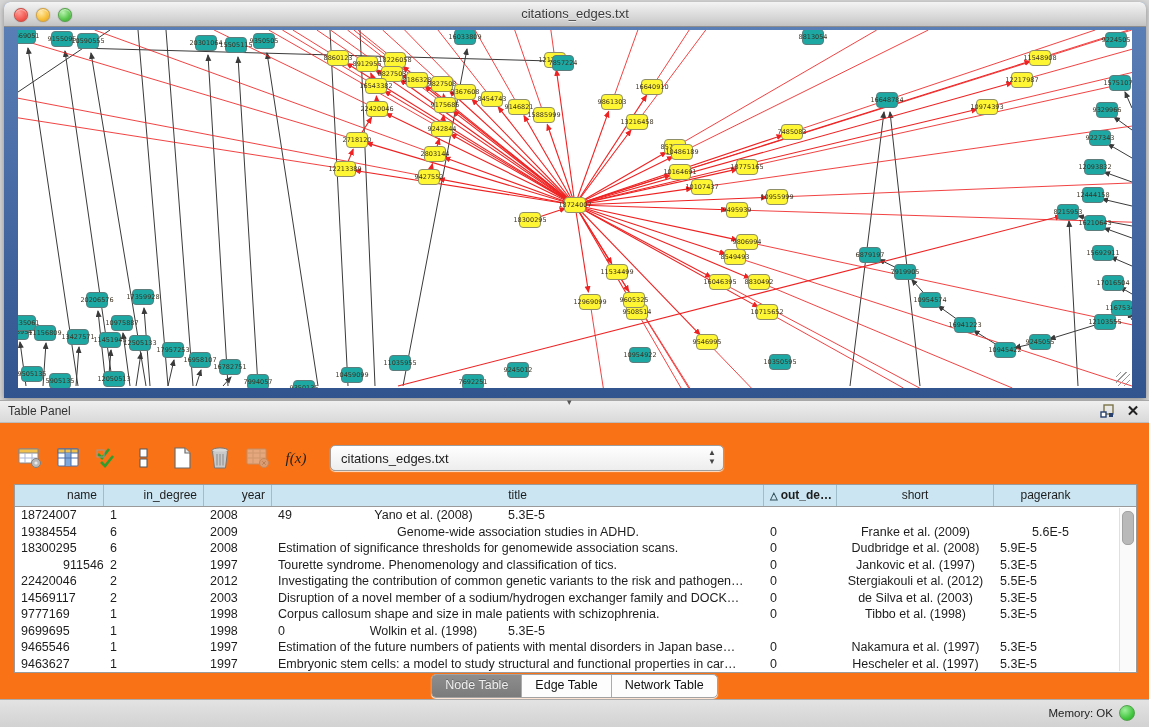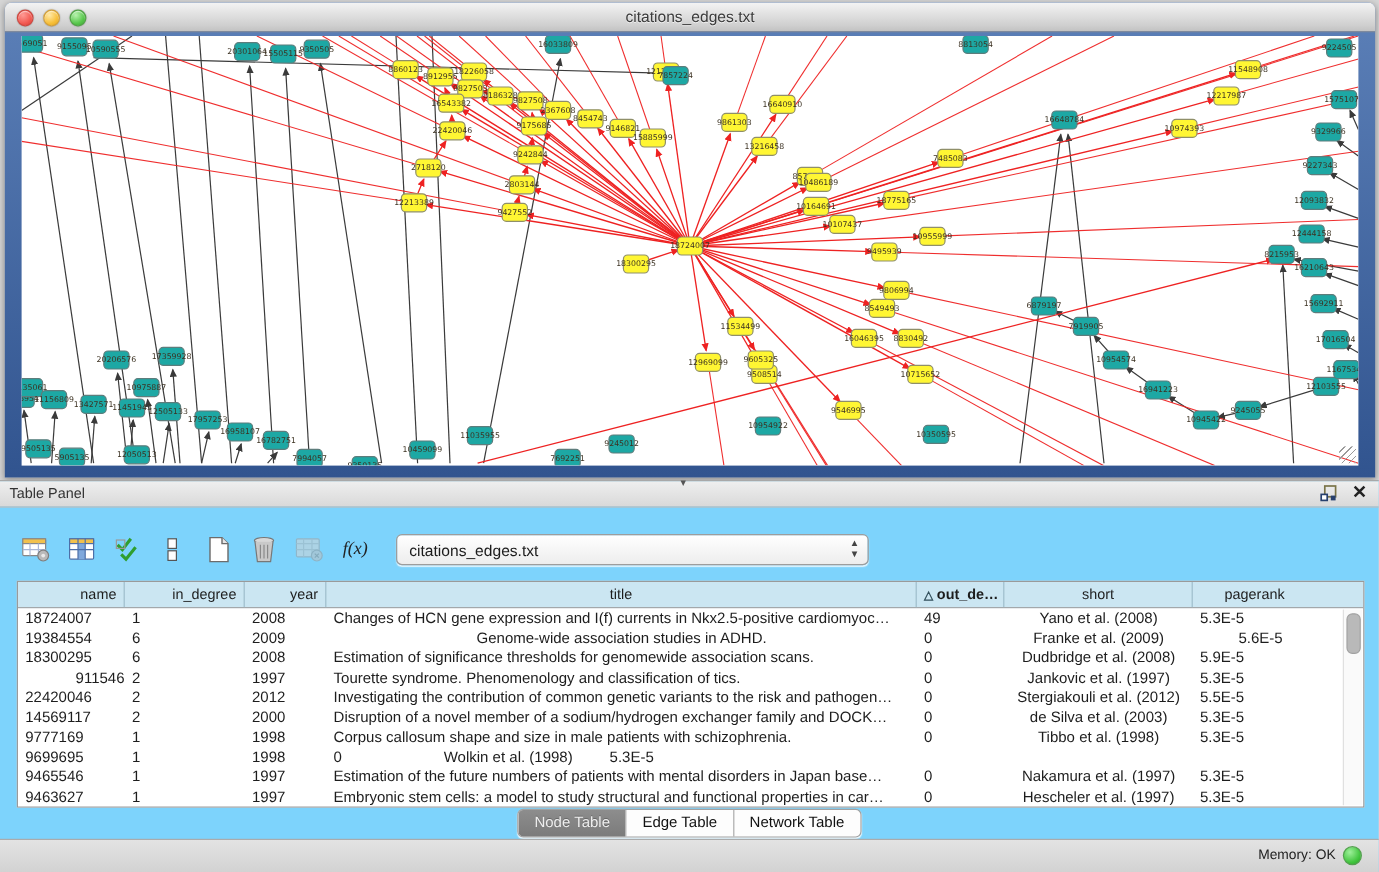--- a/index.html
+++ b/index.html
@@ -25,21 +25,21 @@
 
   
   .ek{stroke:#3a3a3a;stroke-width:1;fill:none;}
   .er{stroke:#ee2222;stroke-width:1.1;fill:none;}
   .erx{stroke:#ee2222;stroke-width:.9;fill:none;opacity:.95;}
   .node-rect-y{fill:#fff633;stroke:#8f8f6a;stroke-width:1;}
   .node-rect-t{fill:#1da8a4;stroke:#5d7d7c;stroke-width:1;}
   .node-label{font-family:"DejaVu Sans",sans-serif;font-size:6.5px;fill:#3c3222;text-anchor:middle;}
 
   
-  .table-panel{position:absolute;left:0;top:400px;width:1149px;height:327px;background:#7dd3fc;}
+  .table-panel{position:absolute;left:0;top:400px;width:1149px;height:327px;background:#f97316;}
   .panel-header{position:relative;height:21px;background:linear-gradient(#efefef,#d9d9d9);border-bottom:1px solid #bdbdbd;border-top:1px solid #a8a8a8;}
   .panel-title{position:absolute;left:8px;top:3px;font-size:12px;color:#333;}
   .splitter-arrow{position:absolute;left:567px;top:-4px;font-size:9px;color:#555;}
   .panel-header-icons{position:absolute;right:8px;top:2px;display:flex;gap:10px;align-items:center;}
   .ph-btn{width:16px;height:16px;display:flex;align-items:center;justify-content:center;cursor:default;}
   .close-x{font-size:15px;font-weight:bold;color:#222;line-height:14px;}
 
   .toolbar{position:absolute;left:14px;top:40px;right:14px;height:36px;display:flex;align-items:center;gap:6px;}
   .tool-btn{width:32px;height:30px;display:flex;align-items:center;justify-content:center;border-radius:4px;}
   .tool-btn.disabled{opacity:.55;}
@@ -724,21 +724,20 @@
           <div class="th" style="width: 492px; text-align: center;">title</div>
           <div class="th" style="width: 73px; text-align: left; font-weight: bold;"><span class="sort-tri">△</span>out_de…</div>
           <div class="th" style="width: 157px; text-align: center;">short</div>
           <div class="th" style="width: 103px; text-align: center;">pagerank</div>
         </div>
       <div class="tbody" id="tbody">
           <div class="tr">
             <div class="td" style="width: 89px; text-align: left;">18724007</div>
             <div class="td" style="width: 100px; text-align: left;">1</div>
             <div class="td" style="width: 68px; text-align: left;">2008</div>
-            <div class="td" style="width: 492px; text-align: left;">Changes of HCN gene expression and I(f) currents in Nkx2.5-positive cardiomyoc…</div>
             <div class="td" style="width: 73px; text-align: left;">49</div>
             <div class="td" style="width: 157px; text-align: center;">Yano et al. (2008)</div>
             <div class="td" style="width: 103px; text-align: left;">5.3E-5</div>
           </div>
           <div class="tr">
             <div class="td" style="width: 89px; text-align: left;">19384554</div>
             <div class="td" style="width: 100px; text-align: left;">6</div>
             <div class="td" style="width: 68px; text-align: left;">2009</div>
             <div class="td" style="width: 492px; text-align: center;">Genome-wide association studies in ADHD.</div>
             <div class="td" style="width: 73px; text-align: left;">0</div>
@@ -768,21 +767,21 @@
             <div class="td" style="width: 100px; text-align: left;">2</div>
             <div class="td" style="width: 68px; text-align: left;">2012</div>
             <div class="td" style="width: 492px; text-align: left;">Investigating the contribution of common genetic variants to the risk and pathogen…</div>
             <div class="td" style="width: 73px; text-align: left;">0</div>
             <div class="td" style="width: 157px; text-align: center;">Stergiakouli et al. (2012)</div>
             <div class="td" style="width: 103px; text-align: left;">5.5E-5</div>
           </div>
           <div class="tr">
             <div class="td" style="width: 89px; text-align: left;">14569117</div>
             <div class="td" style="width: 100px; text-align: left;">2</div>
-            <div class="td" style="width: 68px; text-align: left;">2000</div>
+            <div class="td" style="width: 68px; text-align: left;">2003</div>
             <div class="td" style="width: 492px; text-align: left;">Disruption of a novel member of a sodium/hydrogen exchanger family and DOCK…</div>
             <div class="td" style="width: 73px; text-align: left;">0</div>
             <div class="td" style="width: 157px; text-align: center;">de Silva et al. (2003)</div>
             <div class="td" style="width: 103px; text-align: left;">5.3E-5</div>
           </div>
           <div class="tr">
             <div class="td" style="width: 89px; text-align: left;">9777169</div>
             <div class="td" style="width: 100px; text-align: left;">1</div>
             <div class="td" style="width: 68px; text-align: left;">1998</div>
             <div class="td" style="width: 492px; text-align: left;">Corpus callosum shape and size in male patients with schizophrenia.</div>

